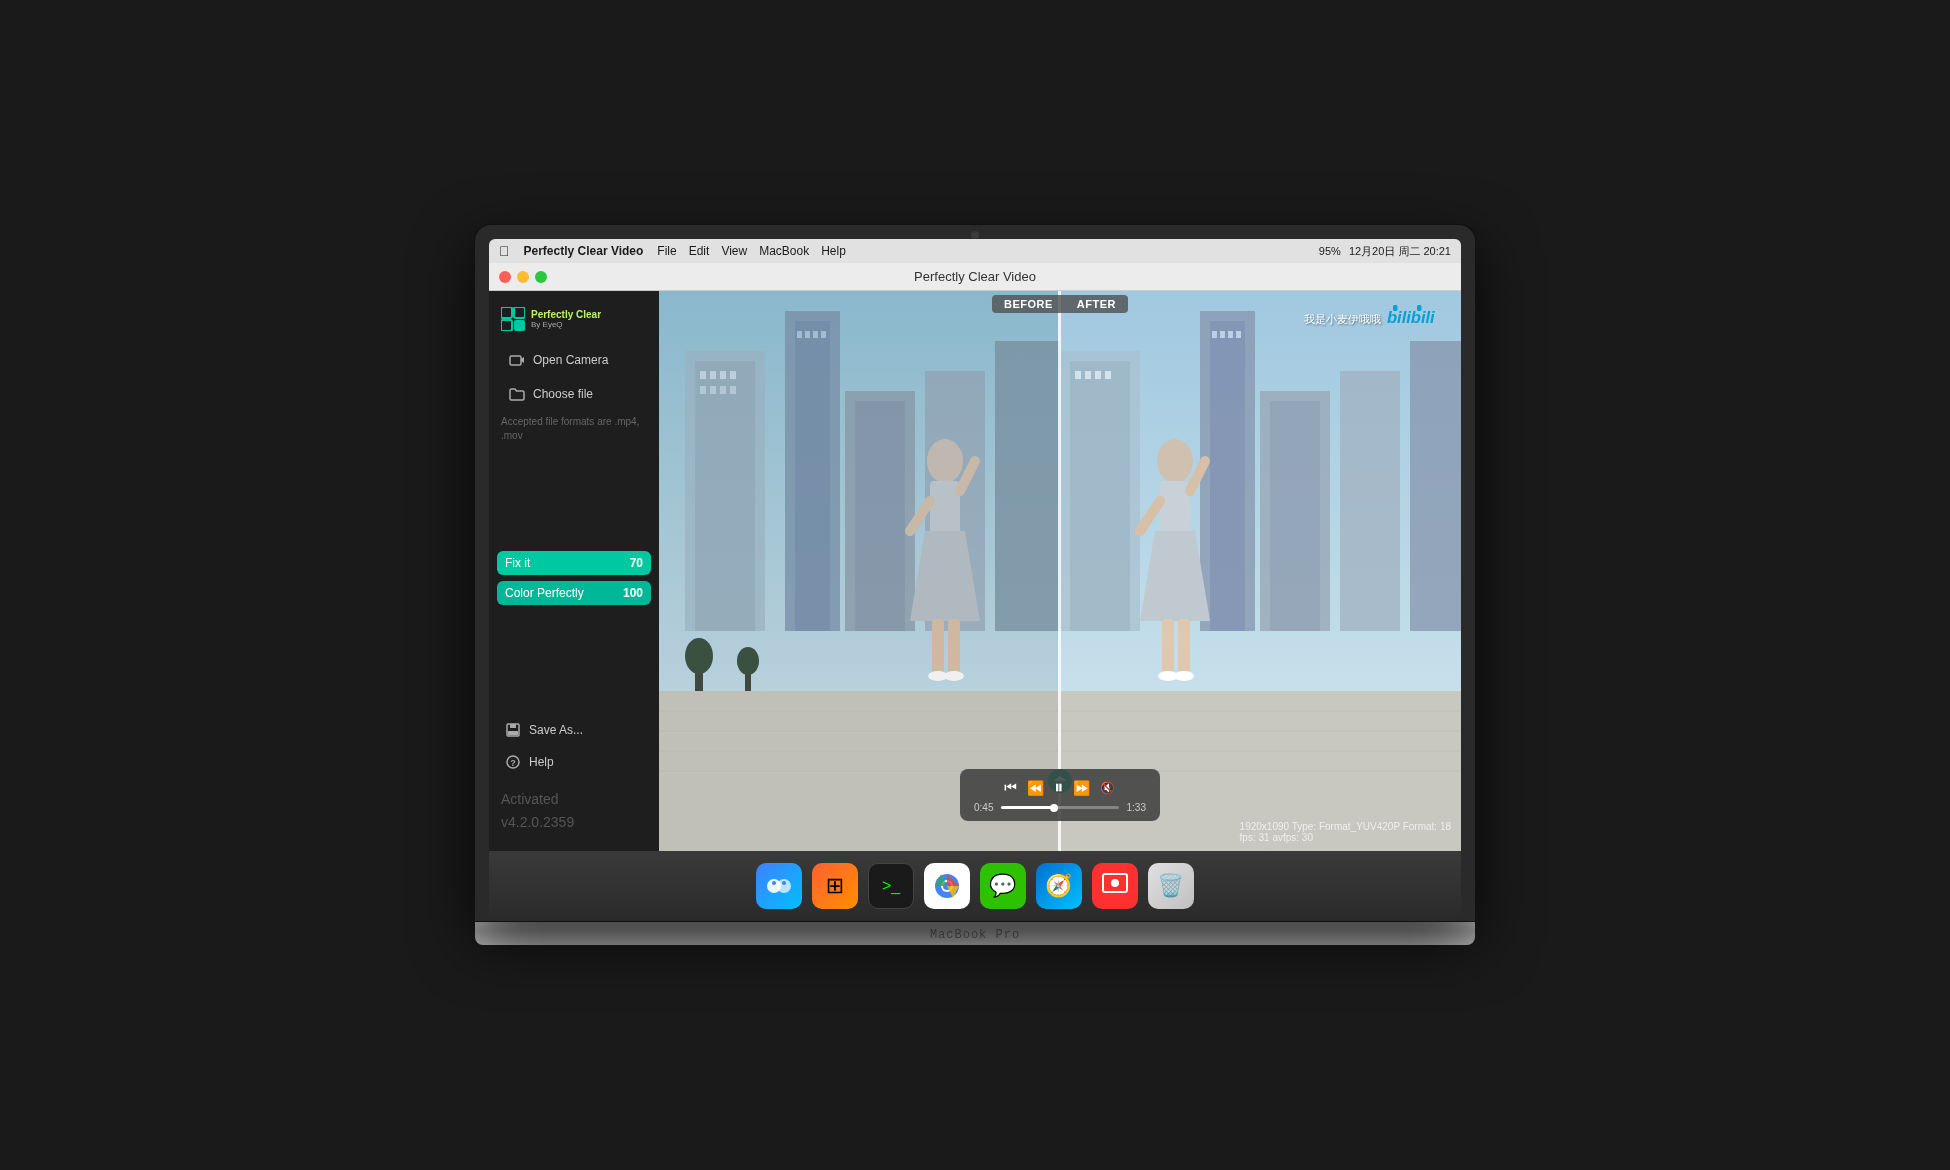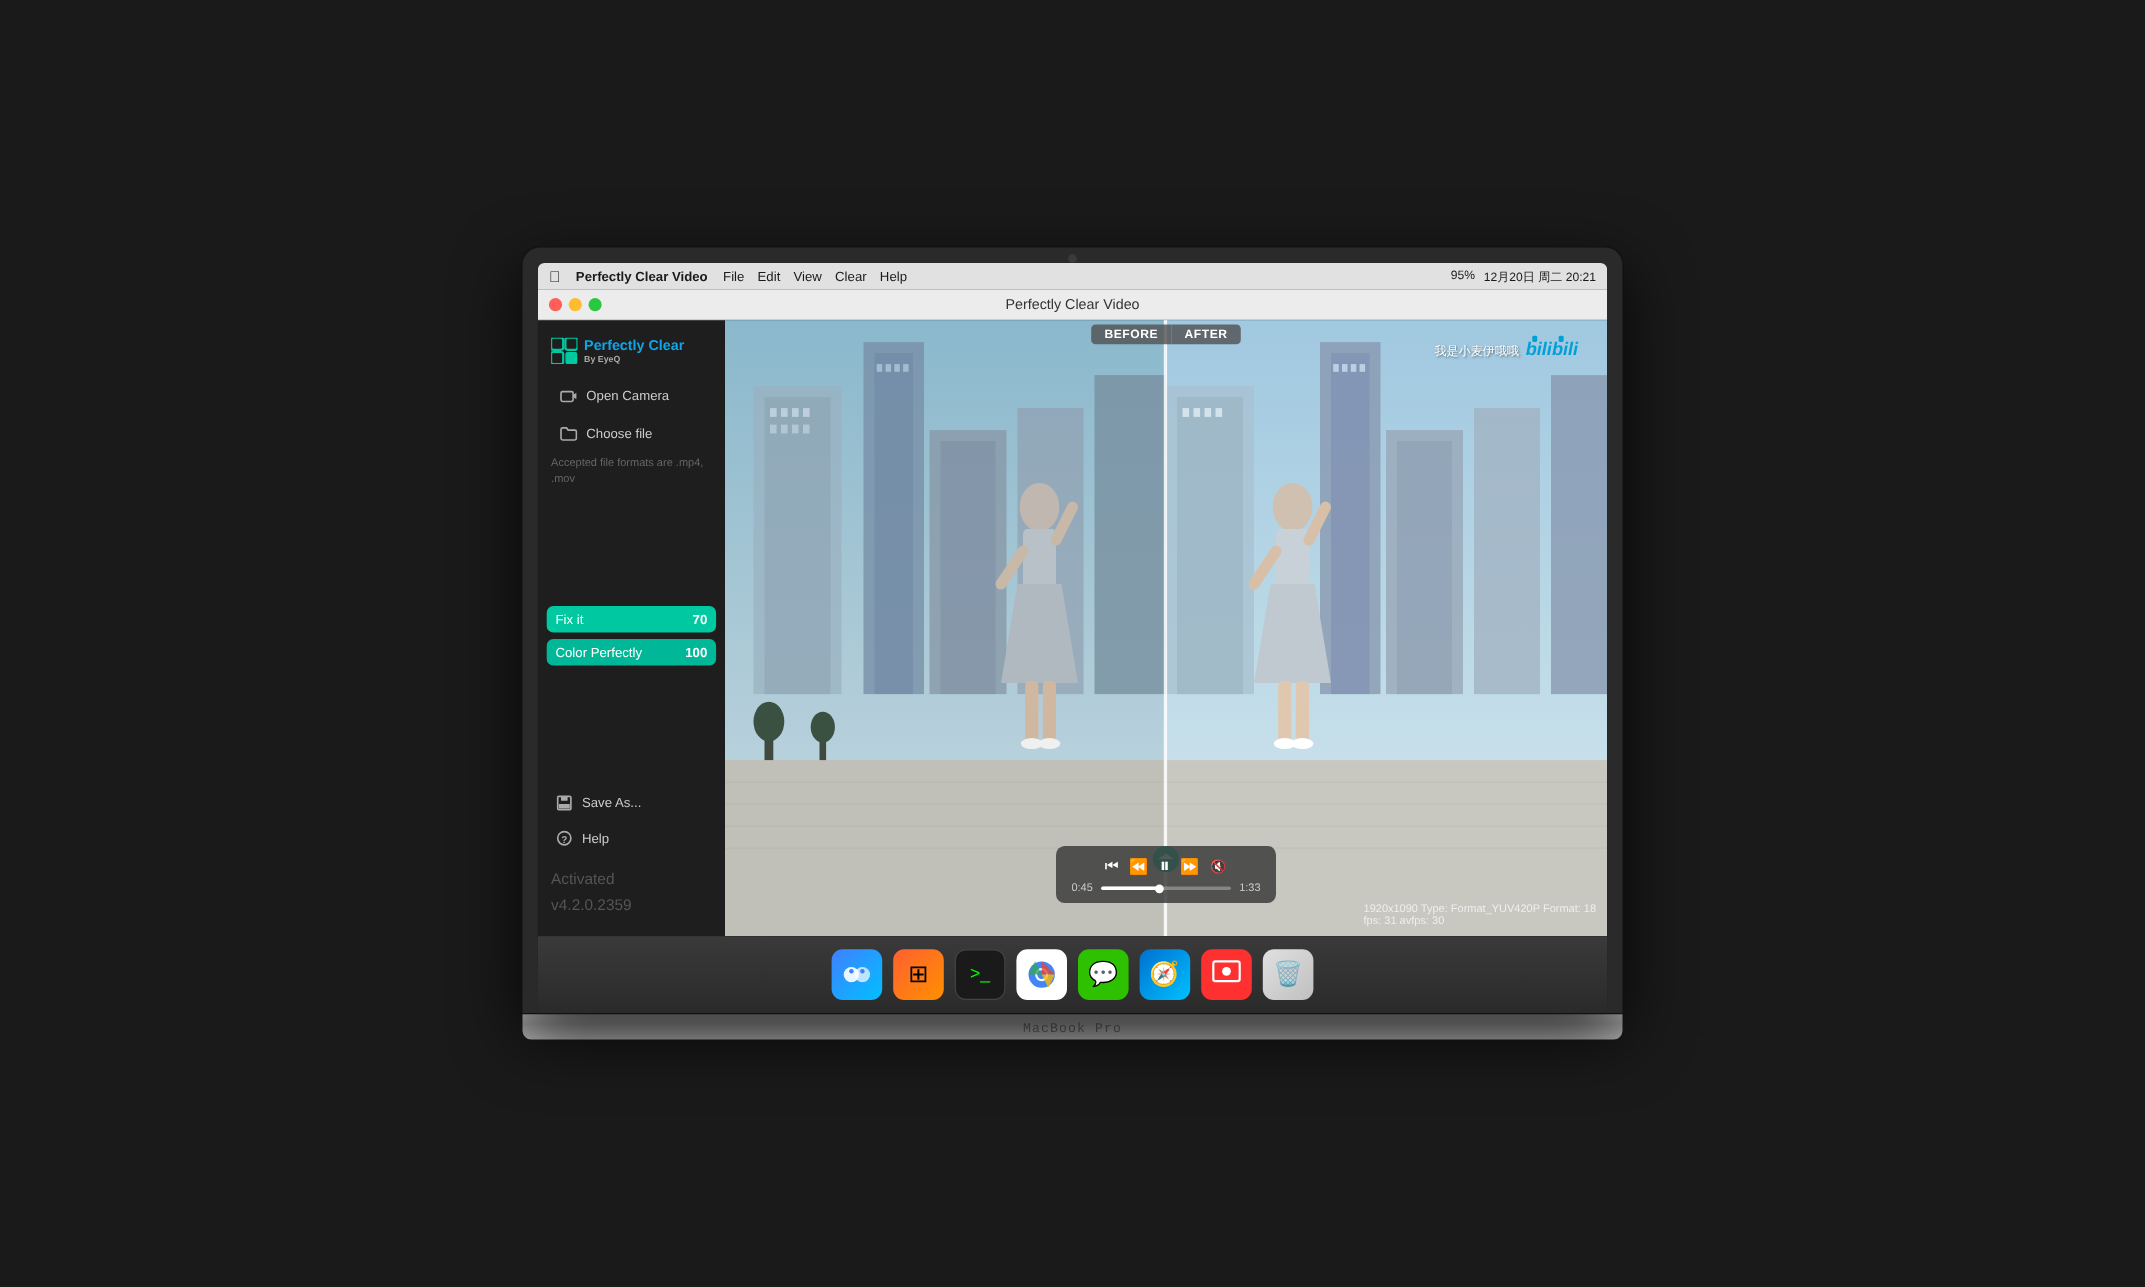--- a/index.html
+++ b/index.html
@@ -136,30 +136,30 @@
     }
 
     .sidebar-logo {
       display: flex;
       align-items: center;
       gap: 6px;
       padding: 6px 12px 12px;
     }
 
     .logo-text {
-      color: #0ea5e9;
-      font-size: 13px;
+      color: #bef264;
+      font-size: 10px;
       font-weight: 600;
       line-height: 1.1;
     }
 
     .logo-subtext {
       font-size: 8px;
       color: #aaa;
-      font-weight: 700;
+      font-weight: 400;
     }
 
     .sidebar-btn {
       display: flex;
       align-items: center;
       gap: 8px;
       padding: 7px 12px;
       color: #ccc;
       font-size: 12px;
       cursor: pointer;
@@ -427,21 +427,21 @@
     <div class="screen">
 
       <div class="menu-bar">
         <div class="menu-bar-left">
           <span class="apple-logo"></span>
           <span class="menu-bar-app-name">Perfectly Clear Video</span>
           <div class="menu-bar-items">
             <span>File</span>
             <span>Edit</span>
             <span>View</span>
-            <span>Clear</span>
+            <span>MacBook</span>
             <span>Help</span>
           </div>
         </div>
         <div class="menu-bar-right">
           <span>95%</span>
           <span>12月20日 周二 20:21</span>
         </div>
       </div>
 
       <div class="title-bar">

